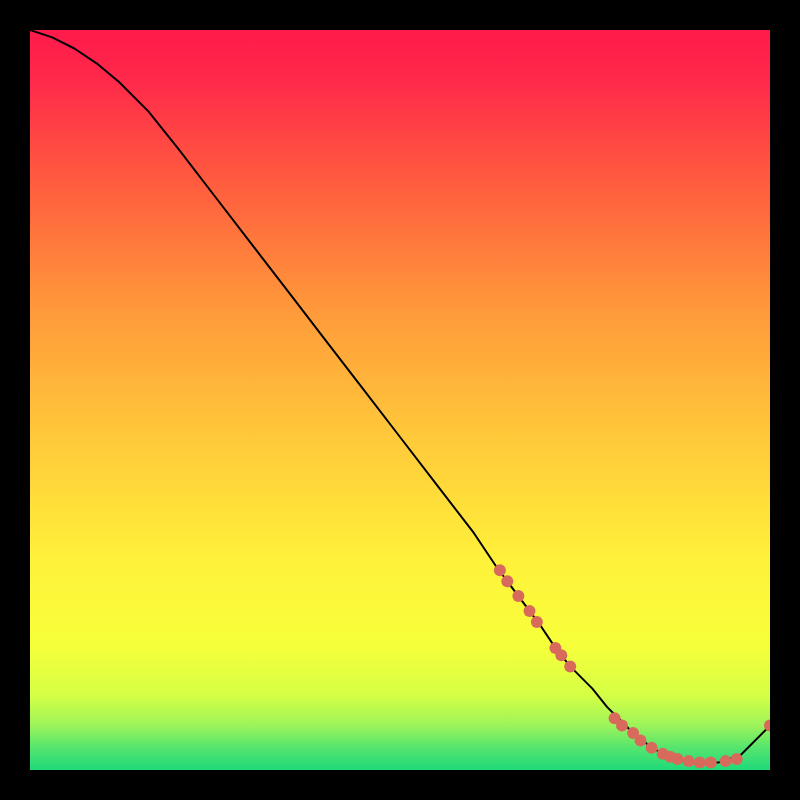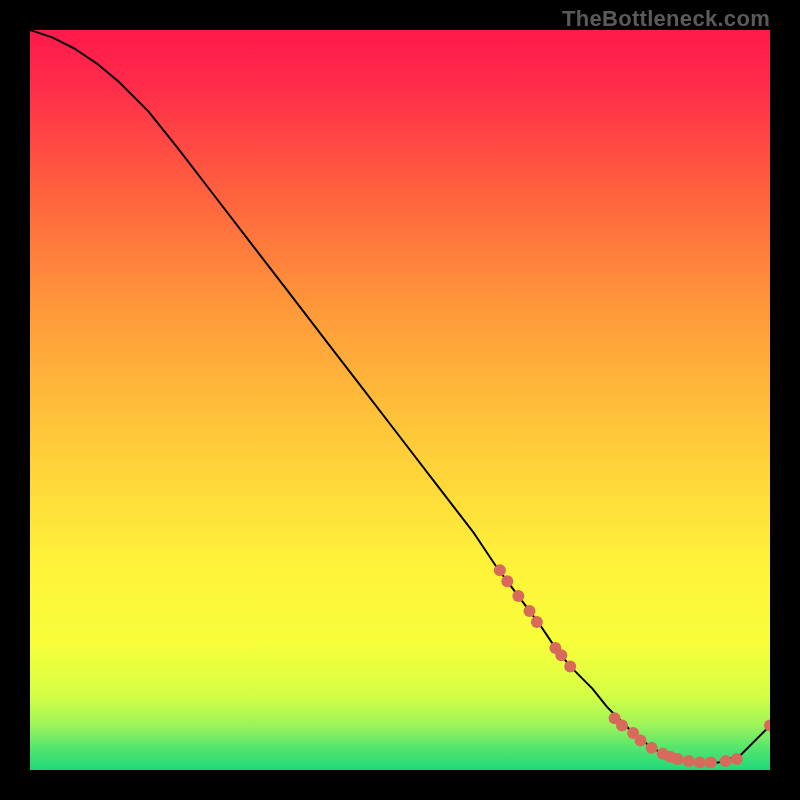--- a/index.html
+++ b/index.html
@@ -34,21 +34,20 @@
     letter-spacing: 0.3px;
     user-select: none;
   }
   svg { display: block; }
 </style>
 </head>
 <body>
 
 <div class="stage">
 
-  <div class="watermark">TheBottleneck.com</div>
 
   <div class="plot">
     <svg id="plot-svg" width="740" height="740" viewBox="0 0 740 740">
       <defs>
         <linearGradient id="bg-grad" x1="0" y1="0" x2="0" y2="1">
           <stop offset="0%" stop-color="#ff1a4b"></stop>
           <stop offset="7%" stop-color="#ff2a4a"></stop>
           <stop offset="20%" stop-color="#ff5a3f"></stop>
           <stop offset="38%" stop-color="#ff9a3a"></stop>
           <stop offset="55%" stop-color="#ffc93a"></stop>

